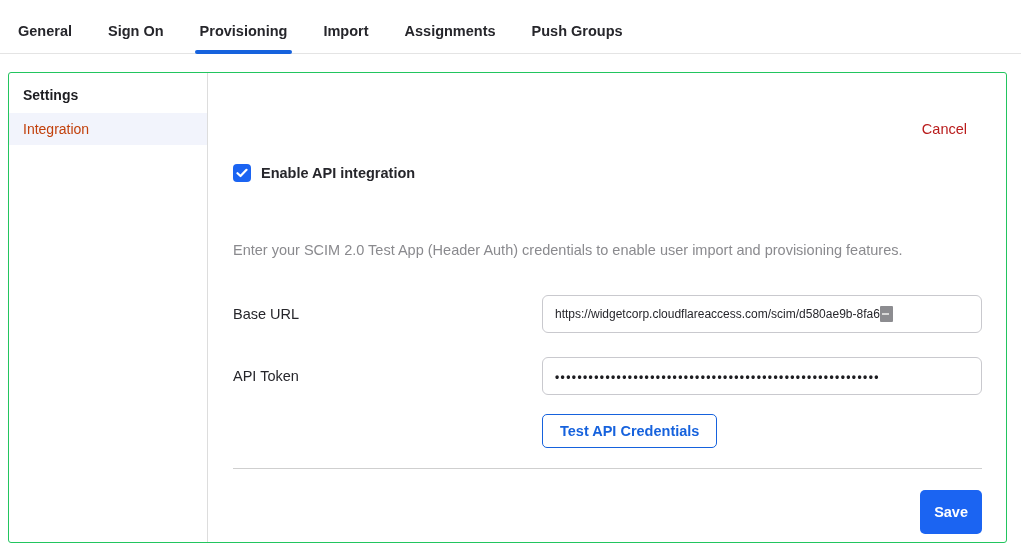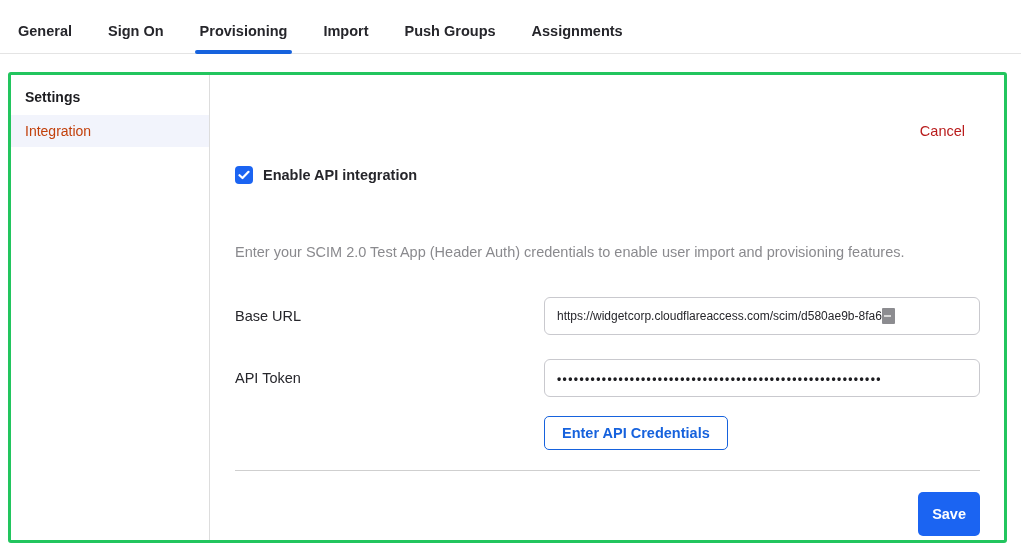--- a/index.html
+++ b/index.html
@@ -36,21 +36,21 @@
     height: 4px;
     background: #1662dd;
     border-radius: 2px;
   }
 
   
   .panel {
     display: flex;
     margin: 18px 14px 0 8px;
     height: 471px;
-    border: 3px solid #22c55e;
+    border: 1px solid #22c55e;
     border-radius: 3px;
     background: #fff;
   }
 
   
   .sidebar {
     width: 199px;
     flex: none;
     border-right: 1px solid #ddd;
     padding-top: 12px;
@@ -213,22 +213,22 @@
   }
 </style>
 </head>
 <body>
 
 <div class="tabbar">
   <div class="tab">General</div>
   <div class="tab">Sign On</div>
   <div class="tab active">Provisioning</div>
   <div class="tab">Import</div>
+  <div class="tab">Assignments</div>
   <div class="tab">Push Groups</div>
-  <div class="tab">Assignments</div>
 </div>
 
 <div class="panel">
 
   <div class="sidebar">
     <div class="sidebar-header">Settings</div>
     <div class="sidebar-item selected">Integration</div>
   </div>
 
   <div class="content">
@@ -258,21 +258,21 @@
       </div>
     </div>
 
     <div class="form-row">
       <div class="form-label">API Token</div>
       <div class="input-box token-box">••••••••••••••••••••••••••••••••••••••••••••••••••••••••••</div>
     </div>
 
     <div class="button-row">
       <div class="spacer"></div>
-      <button class="test-btn">Enter API Credentials</button>
+      <button class="test-btn">Test API Credentials</button>
     </div>
 
     <div class="divider"></div>
 
     <div class="save-row">
       <button class="save-btn">Save</button>
     </div>
 
   </div>
 </div>

